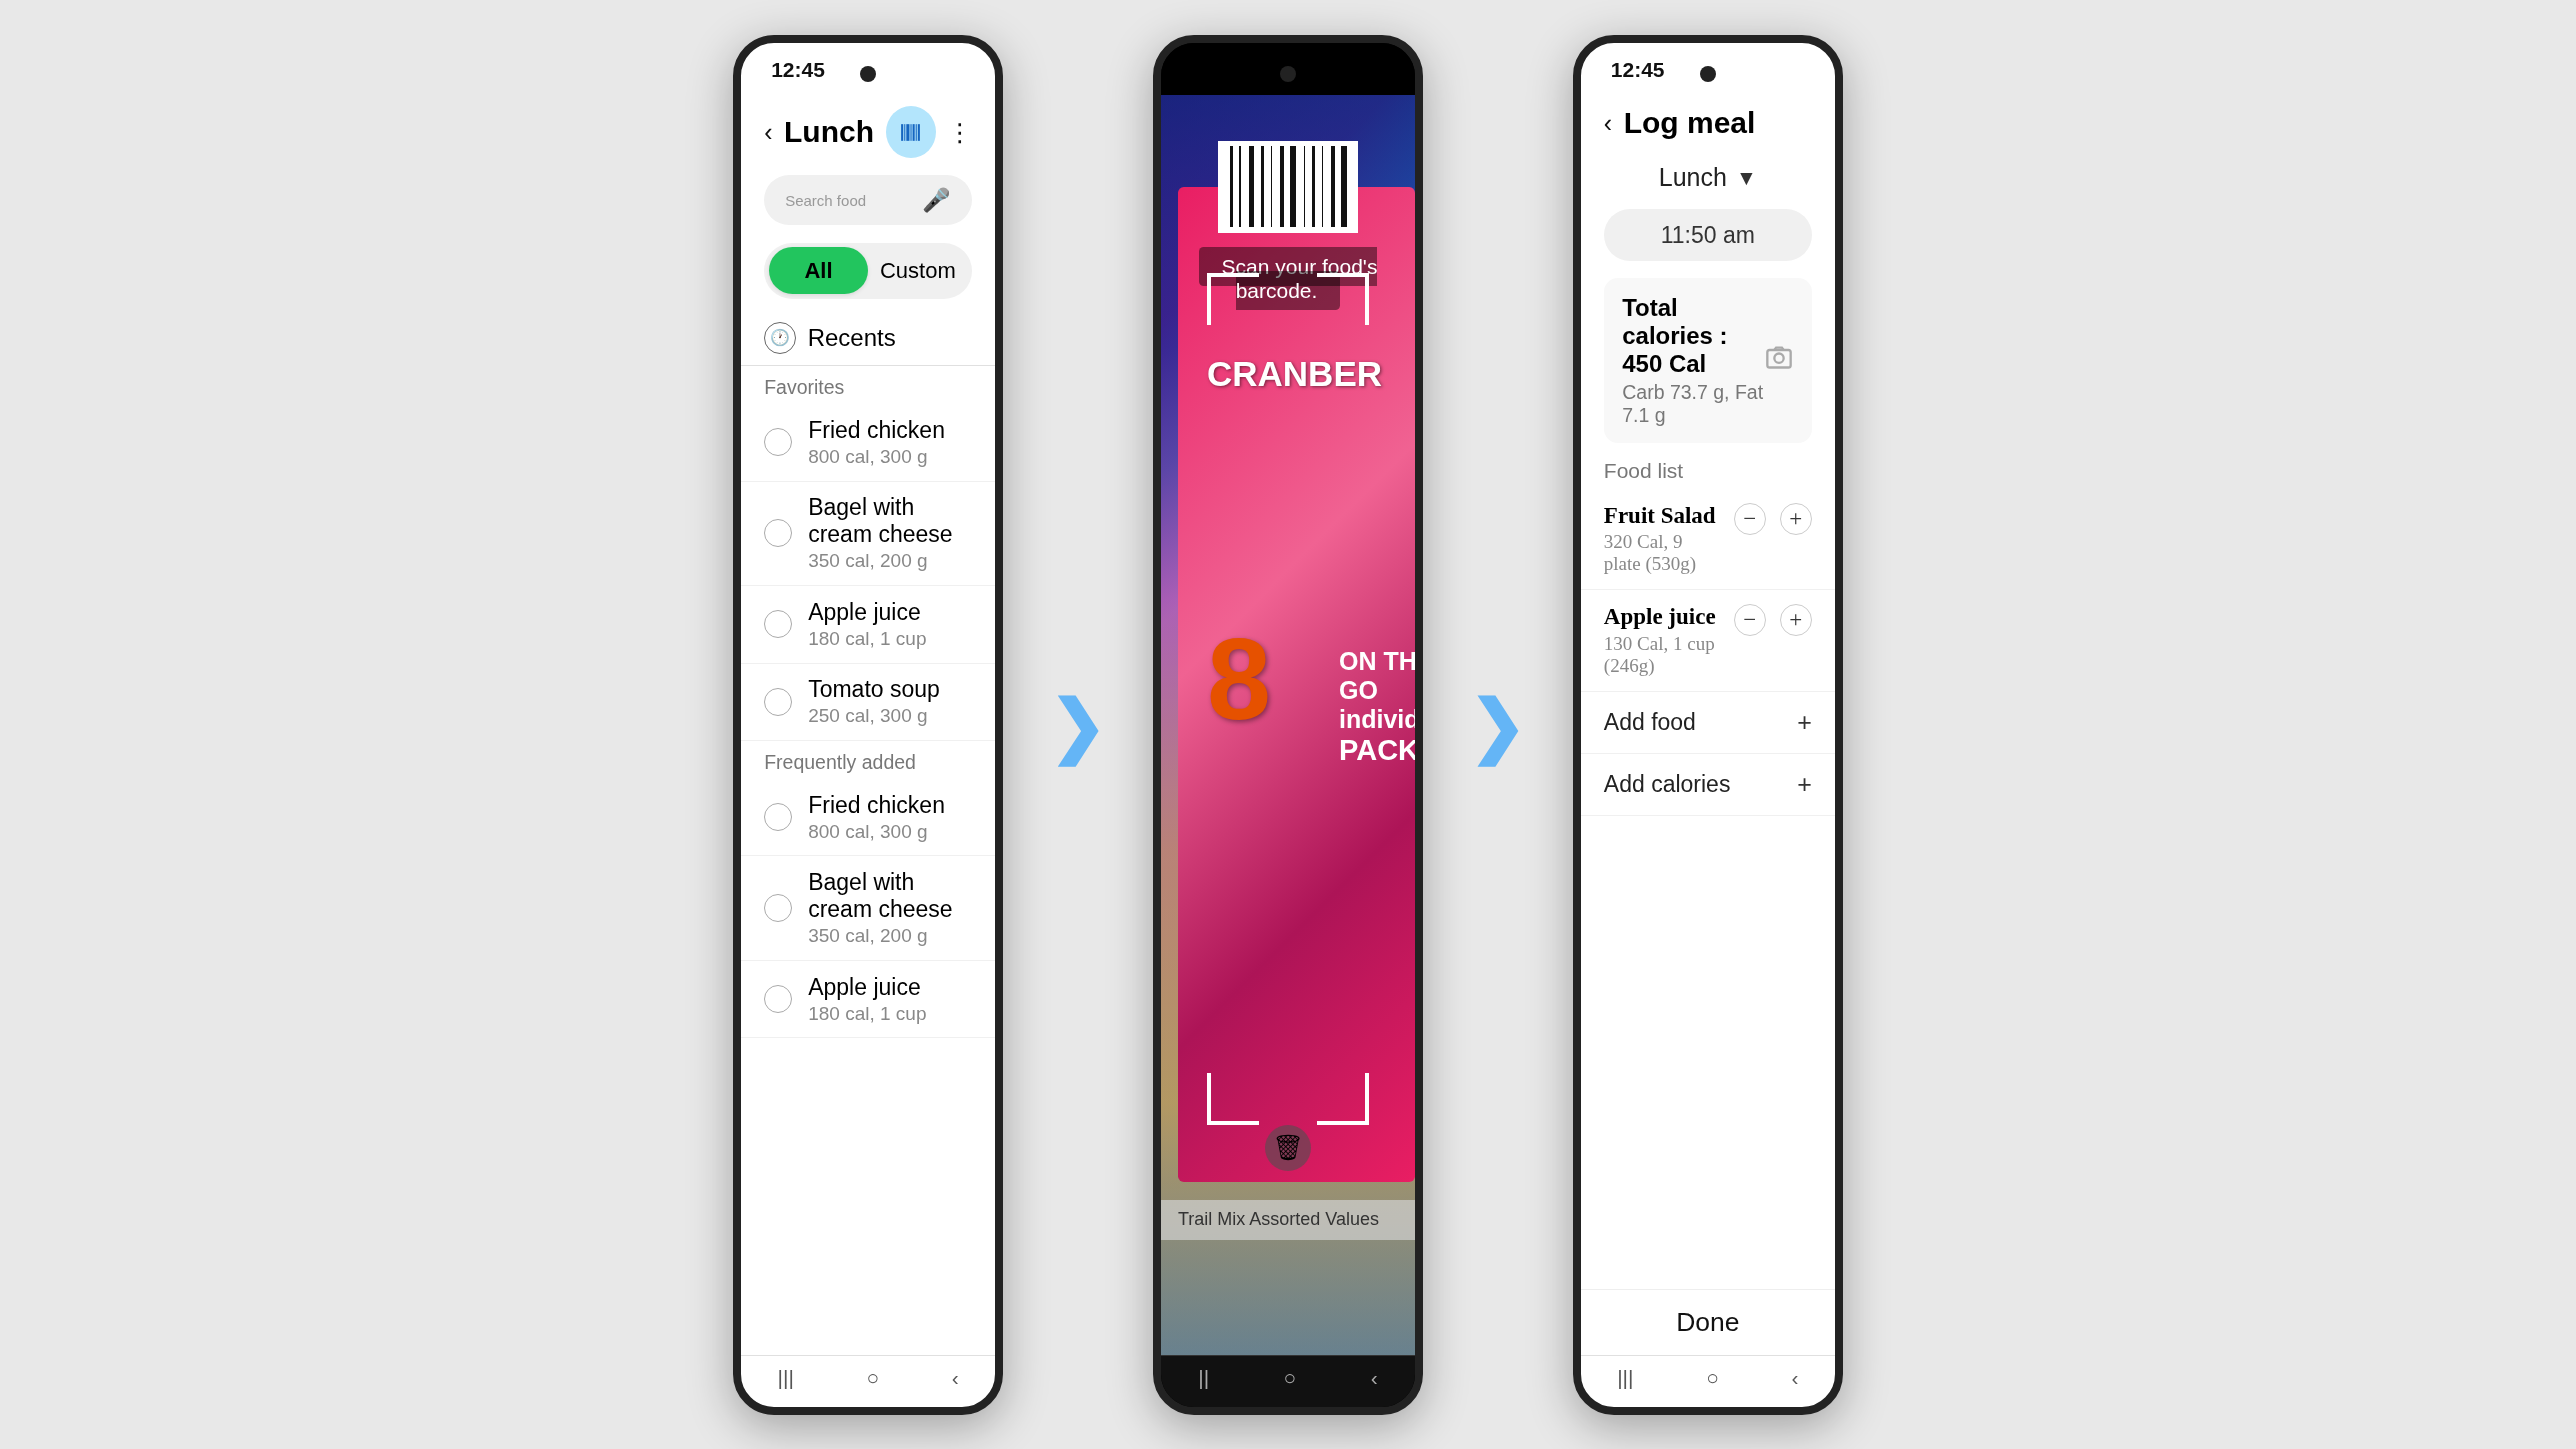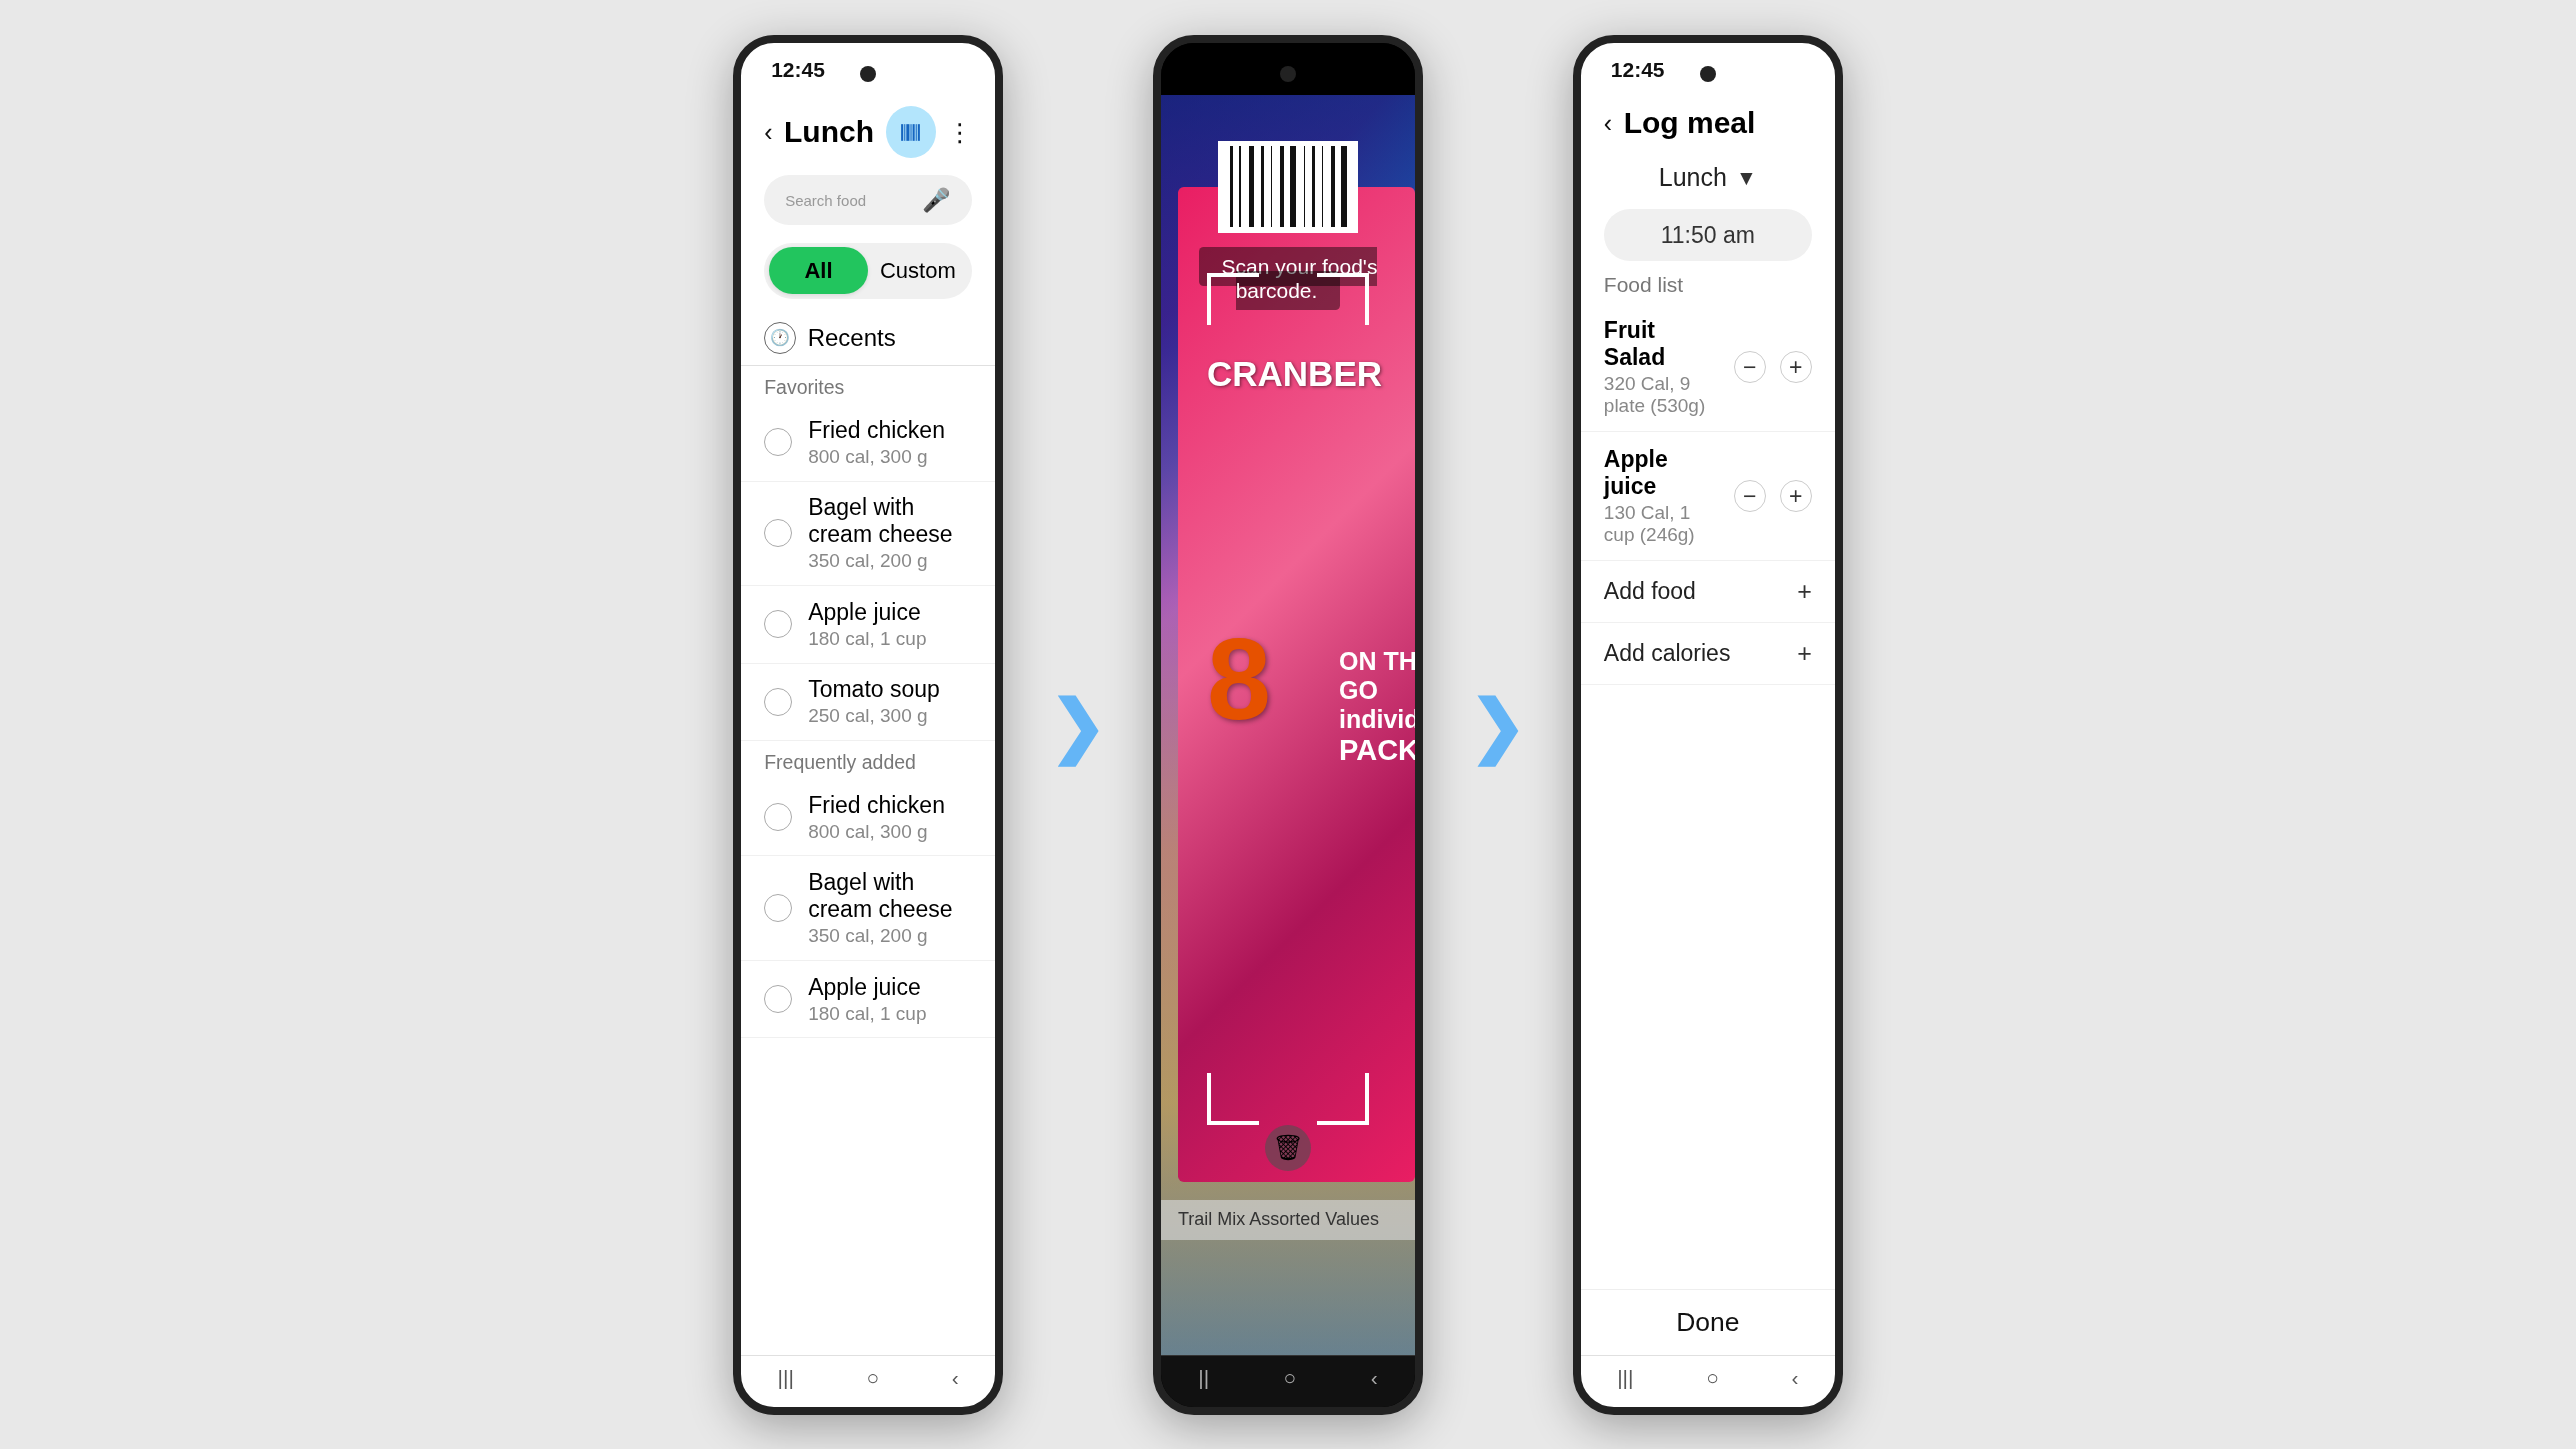--- a/index.html
+++ b/index.html
@@ -284,24 +284,25 @@
     .p3-cal-icon { font-size: 26.5px; color: #aaa; }
 
     .p3-food-list-title {
       font-size: 21px;
       color: #777;
       padding: 5.8px 23px;
     }
 
     .p3-food-row {
       display: flex;
-      align-items: center;
+      align-items: flex-start;
       padding: 14px 23px;
       border-bottom: 0.6px solid #f0f0f0;
       gap: 11.5px;
+      font-family: Liberation Serif, serif;
     }
     .p3-food-row-info { flex: 1; }
     .p3-food-row-name { font-size: 23px; font-weight: 600; }
     .p3-food-row-detail { font-size: 19px; color: #888; margin-top: 2.3px; }
     .p3-qty-controls {
       display: flex;
       align-items: center;
       gap: 14px;
     }
     .p3-qty-btn {
@@ -544,20 +545,33 @@
 
     <div class="p3-meal-selector">
       <span class="p3-meal-label">Lunch</span>
       <span class="p3-dropdown-arrow">▼</span>
     </div>
 
     <div class="p3-time-btn">
       <span>11:50 am</span>
     </div>
 
+    <div class="p3-calories-card">
+      <div class="p3-cal-info">
+        <div class="p3-cal-title">Total calories : 450 Cal</div>
+        <div class="p3-cal-detail">Carb 73.7 g, Fat 7.1 g</div>
+      </div>
+      <div class="p3-cal-icon">
+        <svg width="28" height="28" viewBox="0 0 24 24" fill="none" stroke="#aaa" stroke-width="2">
+          <rect x="2" y="6" width="20" height="15" rx="2" ry="2"></rect>
+          <circle cx="12" cy="13" r="4"></circle>
+          <path d="M8 6l1.5-2h5L16 6"></path>
+        </svg>
+      </div>
+    </div>
 
     <div class="p3-food-list-title">Food list</div>
 
     <div class="p3-food-row">
       <div class="p3-food-row-info">
         <div class="p3-food-row-name">Fruit Salad</div>
         <div class="p3-food-row-detail">320 Cal, 9 plate (530g)</div>
       </div>
       <div class="p3-qty-controls">
         <div class="p3-qty-btn">−</div>

